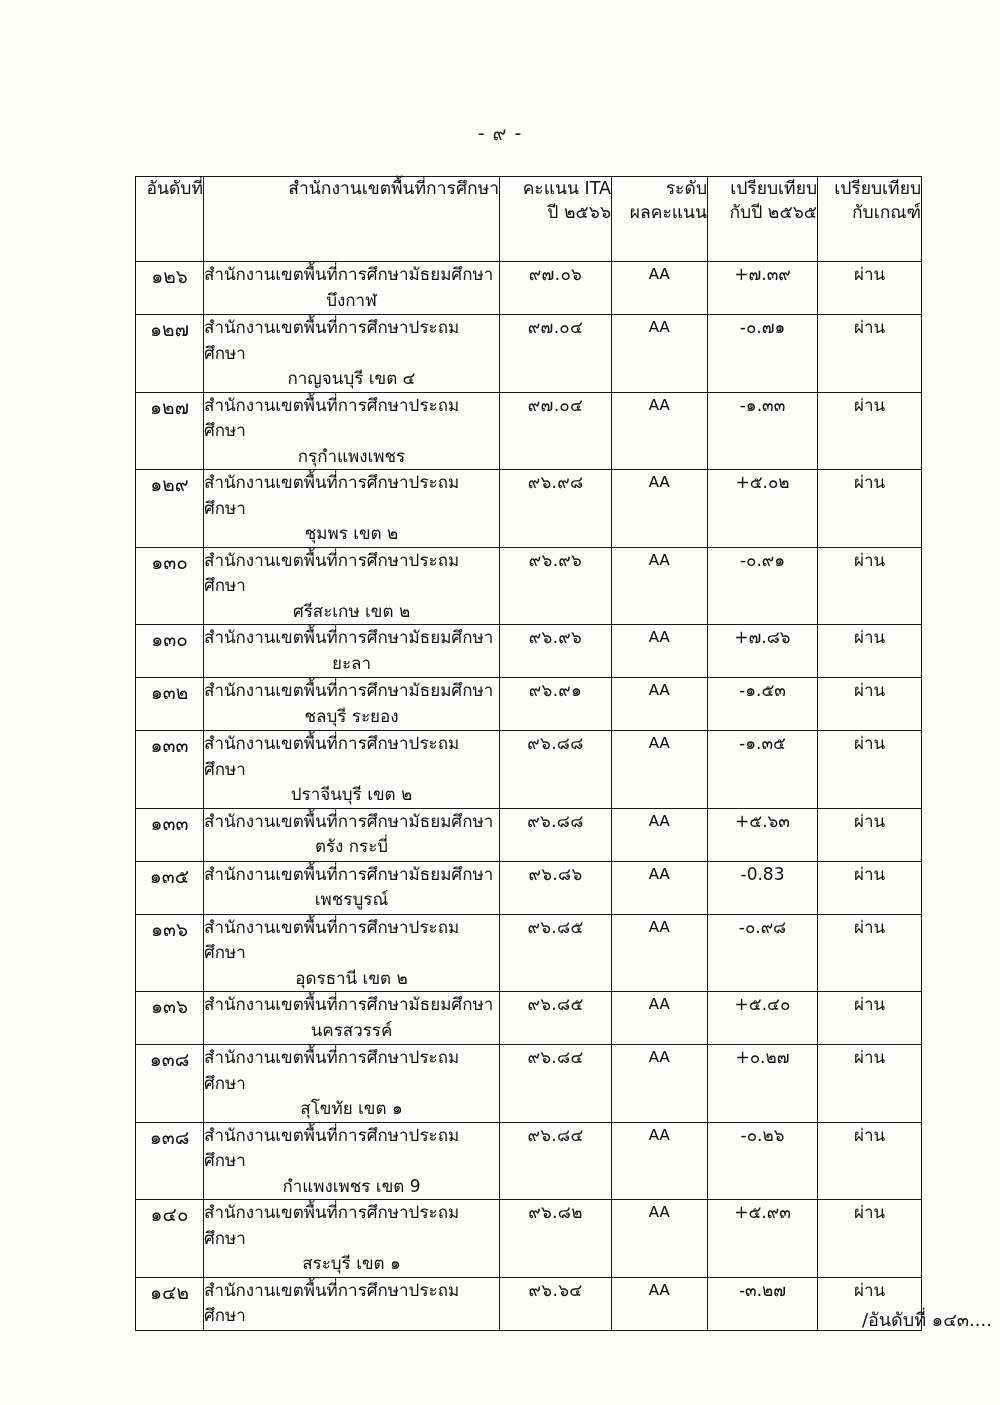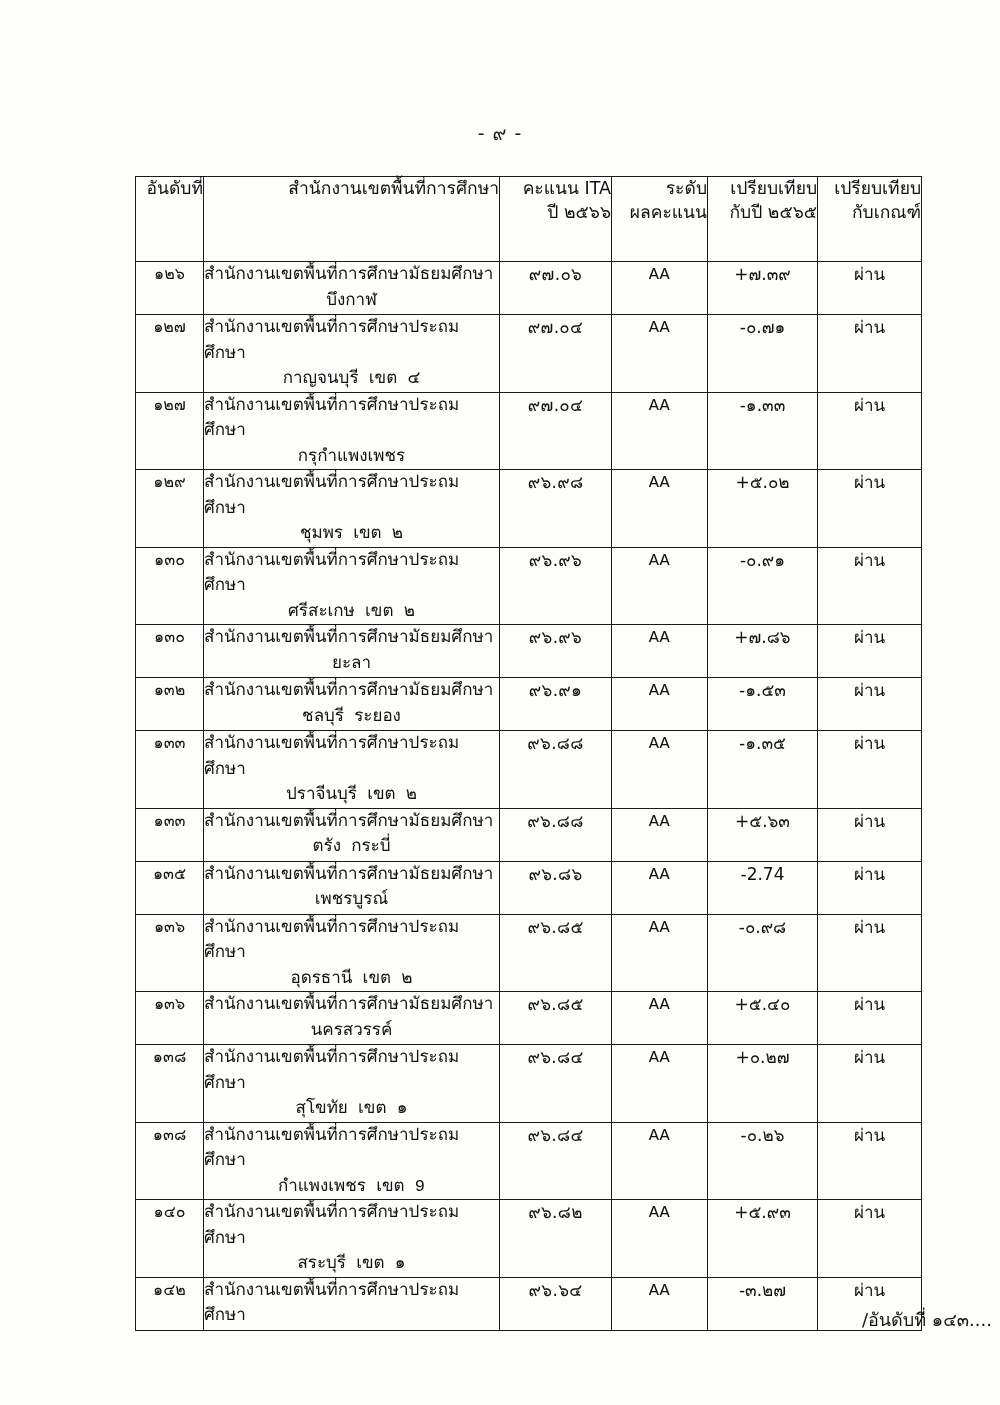--- a/index.html
+++ b/index.html
@@ -68,28 +68,27 @@
 
   tbody td {
     height: 52px;
     font-size: 17px;
     line-height: 1.5;
   }
   td.rank {
     text-align: center;
     vertical-align: top;
     padding-top: 9px;
-    font-size: 16px;
+    font-size: 19px;
   }
   td.office {
     text-align: left;
     padding: 8px 4px 6px 6px;
     font-size: 17px;
     line-height: 1.5;
-    font-family: Liberation Mono, monospace;
   }
   td.office .l2 {
     display: block;
     text-align: center;
   }
   td.score, td.level, td.cmp65, td.cmpcri {
     text-align: center;
     vertical-align: top;
     padding-top: 9px;
   }
@@ -254,21 +253,21 @@
           <td class="cmpcri">ผ่าน</td>
         </tr>
         <tr>
           <td class="rank">๑๓๕</td>
           <td class="office">
             <span>สำนักงานเขตพื้นที่การศึกษามัธยมศึกษา</span>
             <span class="l2">เพชรบูรณ์</span>
           </td>
           <td class="score">๙๖.๘๖</td>
           <td class="level">AA</td>
-          <td class="cmp65">-2.74</td>
+          <td class="cmp65">-0.83</td>
           <td class="cmpcri">ผ่าน</td>
         </tr>
         <tr>
           <td class="rank">๑๓๖</td>
           <td class="office">
             <span>สำนักงานเขตพื้นที่การศึกษาประถมศึกษา</span>
             <span class="l2">อุดรธานี เขต ๒</span>
           </td>
           <td class="score">๙๖.๘๕</td>
           <td class="level">AA</td>

